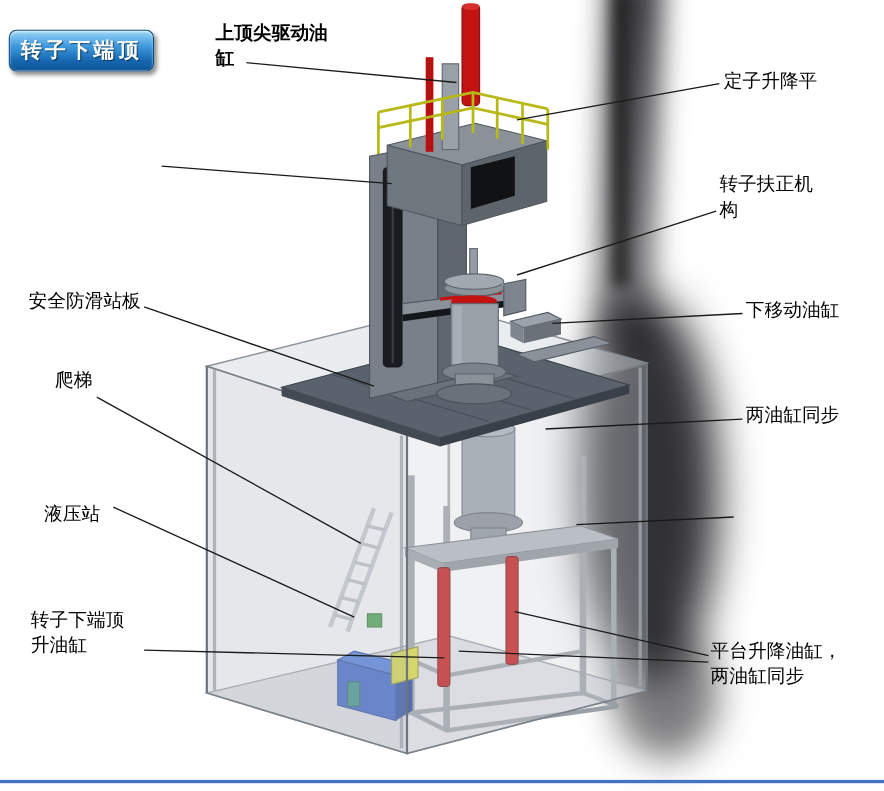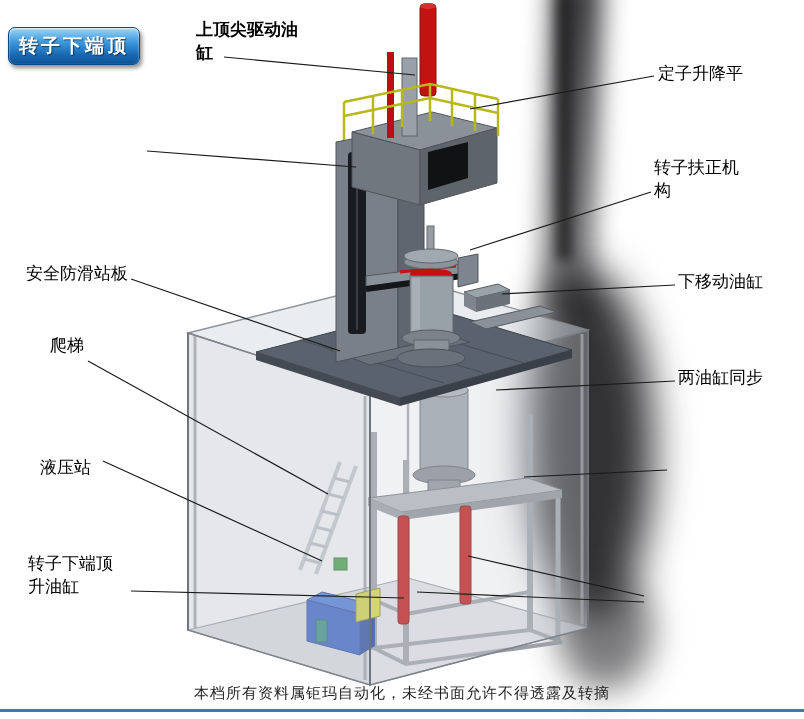--- a/index.html
+++ b/index.html
@@ -206,21 +206,22 @@
   <div class="cl cl-2">定子升降平</div>
   <div class="cl cl-4">转子扶正机
 构</div>
   <div class="cl cl-5">安全防滑站板</div>
   <div class="cl cl-6">下移动油缸</div>
   <div class="cl cl-7">爬梯</div>
   <div class="cl cl-8">两油缸同步</div>
   <div class="cl cl-9">液压站</div>
   <div class="cl cl-11">转子下端顶
 升油缸</div>
+  <div class="cl cl-12">平台升降油缸，
+两油缸同步</div>
 
   <div class="badge">
     <span>转子下端顶</span>
   </div>
 
-  <div class="footer">本档所有资料属钜玛自动化，未经书面允许不得透露及转摘</div>
   <div class="footer-line"></div>
 
 </div>
 
 </body></html>

